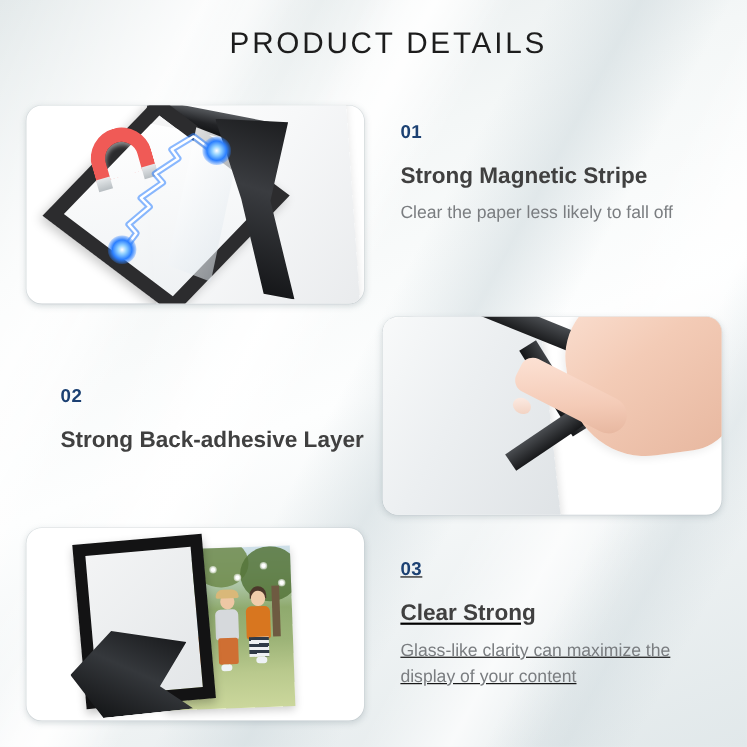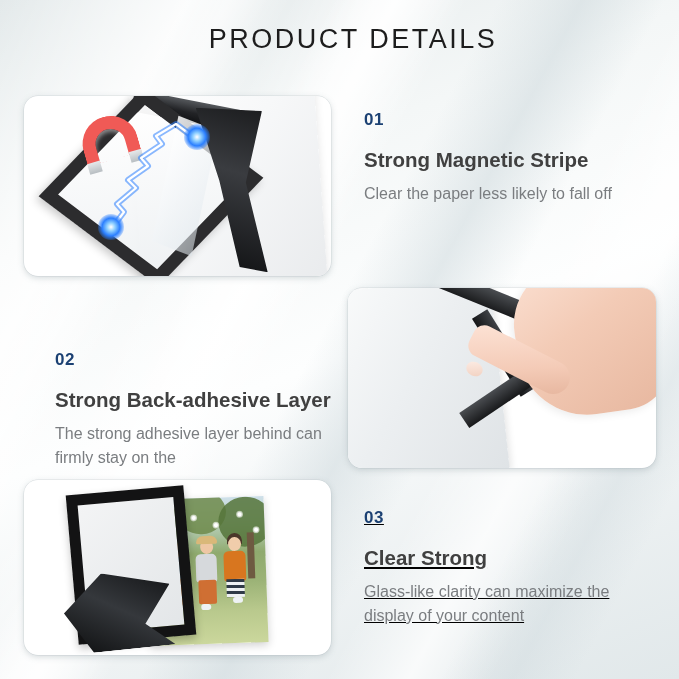--- a/index.html
+++ b/index.html
@@ -284,21 +284,20 @@
     <div id="i2-bar4"></div>
     <div id="i2-hand"></div>
     <div id="i2-finger"></div>
     <div id="i2-nail"></div>
   </div>
 </div>
 
 <div class="tblock" id="txt-2">
   <div class="num">02</div>
   <div class="head">Strong Back-adhesive Layer</div>
-  <div class="desc">The strong adhesive layer behind can firmly stay on the</div>
 </div>
 
 <div class="card" id="card-3">
   <div class="scene">
     <div id="i3-photo">
       <div class="tree" style="left:-6px;top:4px;width:42px;height:46px;"></div>
       <div class="tree" style="left:30px;top:-8px;width:50px;height:44px;background:#6d8a4a;"></div>
       <div class="tree" style="left:72px;top:0px;width:54px;height:50px;background:#55743a;"></div>
       <div class="trunk" style="left:16px;top:40px;width:6px;height:42px;"></div>
       <div class="trunk" style="left:100px;top:36px;width:7px;height:46px;"></div>

